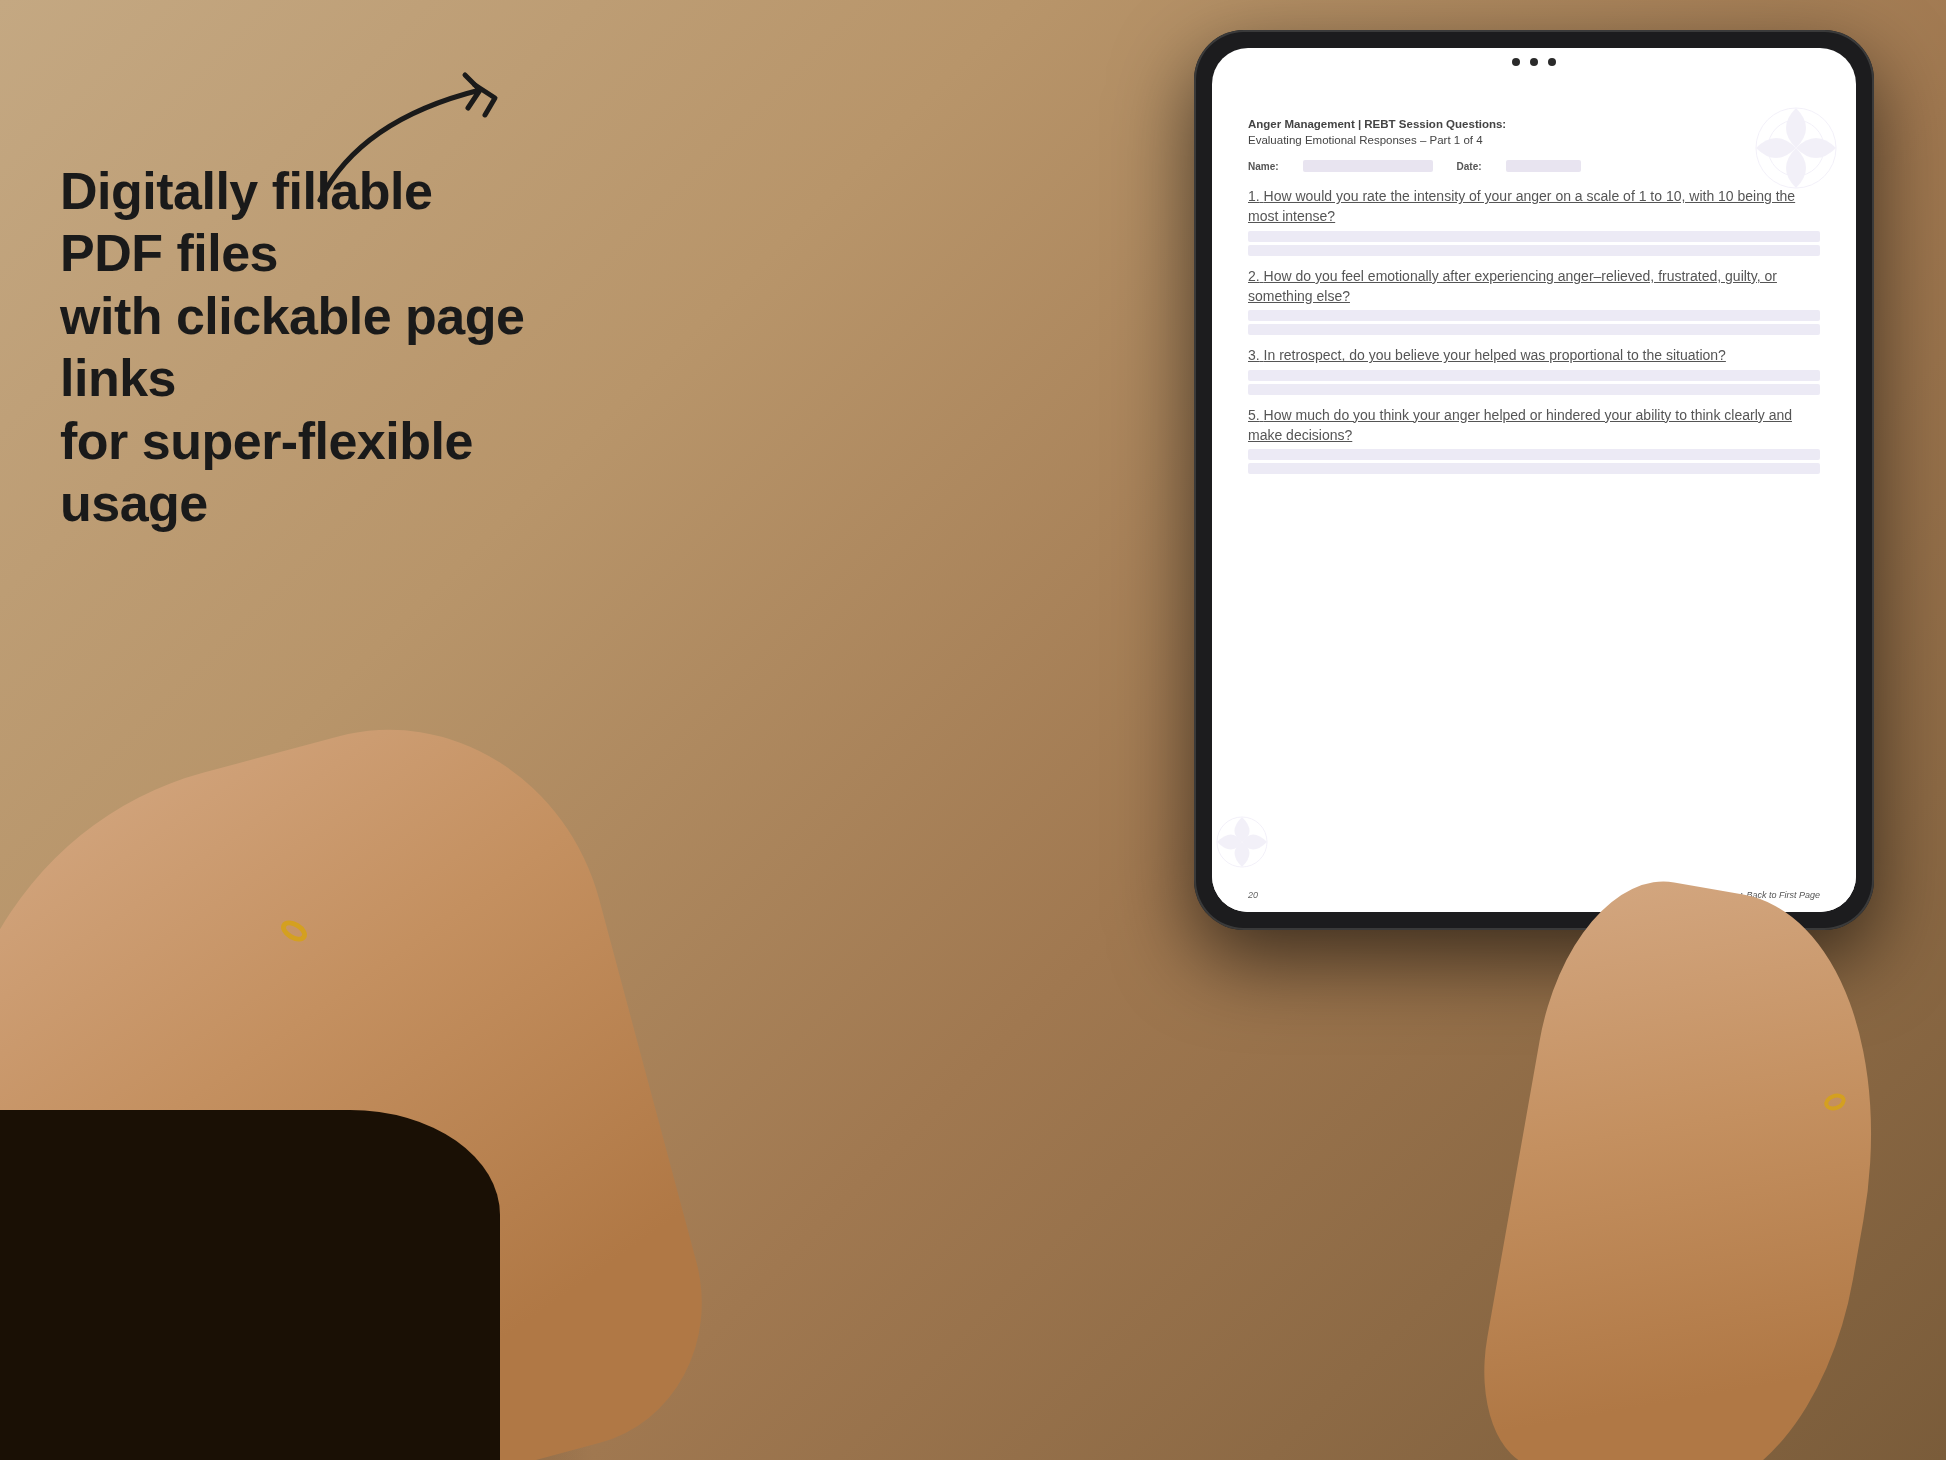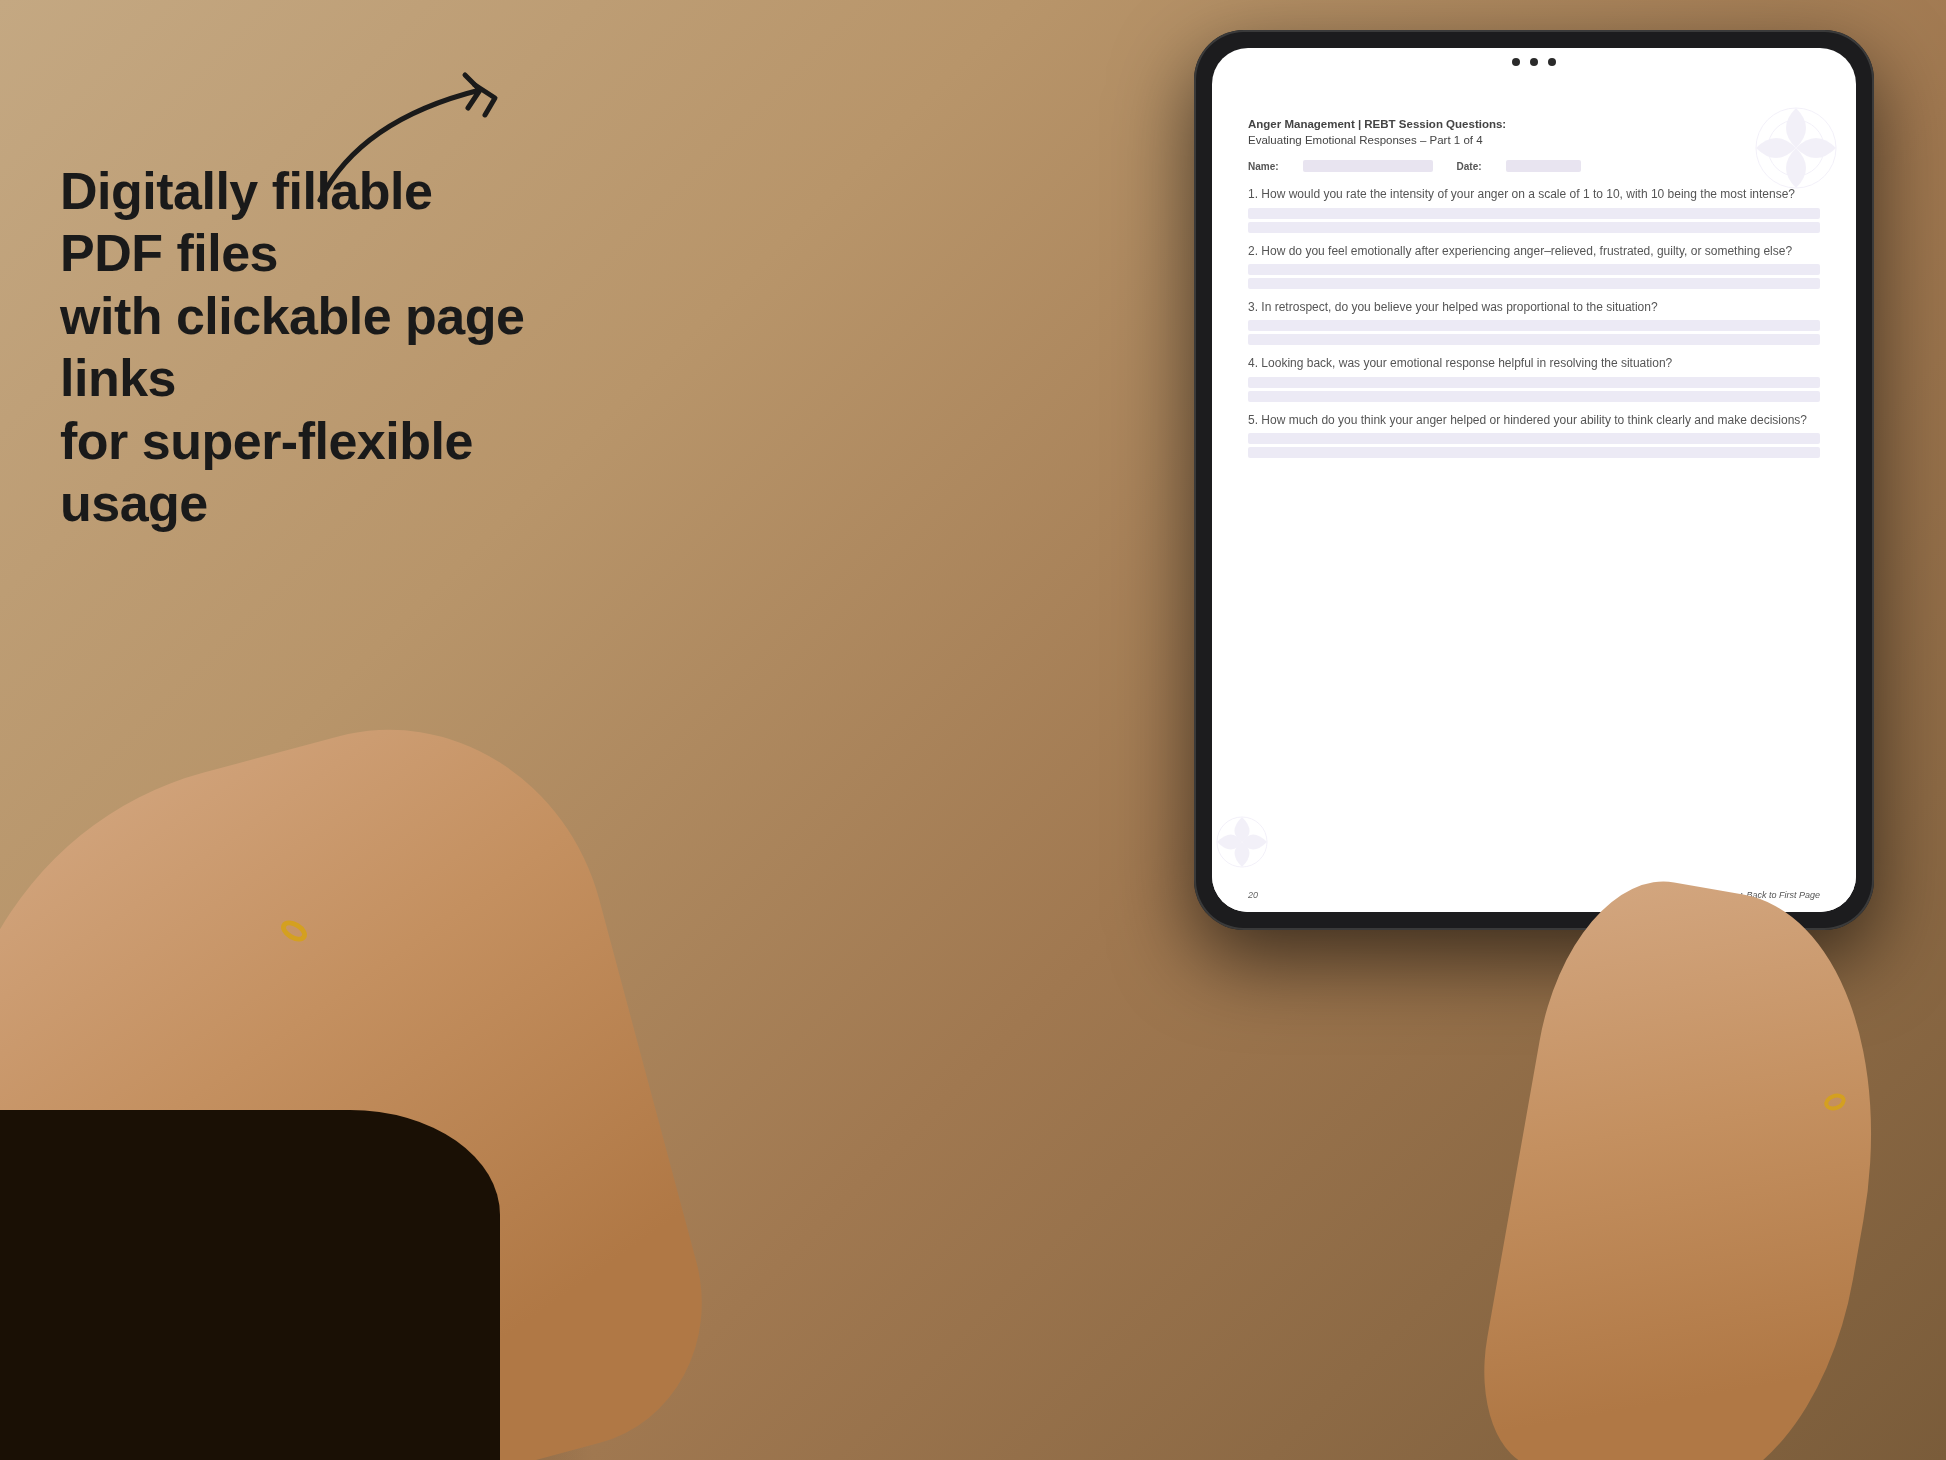--- a/index.html
+++ b/index.html
@@ -185,24 +185,25 @@
     .date-field {
       width: 75px;
     }
 
     .pdf-question {
       margin-bottom: 10px;
       font-family: 'Arial', sans-serif;
     }
 
     .pdf-question .q-text {
-      font-size: 12px;
+      font-size: 14px;
       color: #555;
       line-height: 1.45;
       margin-bottom: 4px;
+      text-decoration: underline;
     }
 
     .answer-lines {
       display: flex;
       flex-direction: column;
       gap: 3px;
     }
 
     .answer-line {
       height: 11px;
@@ -382,29 +383,20 @@
           <div class="pdf-question">
             <div class="q-text">
               <span>3.</span> <span>In retrospect, do you believe your helped was proportional to the situation?</span>
             </div>
             <div class="answer-lines">
               <div class="answer-line"></div>
               <div class="answer-line"></div>
             </div>
           </div>
 
-          <div class="pdf-question">
-            <div class="q-text">
-              <span>4.</span> <span>Looking back, was your emotional response helpful in resolving the situation?</span>
-            </div>
-            <div class="answer-lines">
-              <div class="answer-line"></div>
-              <div class="answer-line"></div>
-            </div>
-          </div>
 
           <div class="pdf-question">
             <div class="q-text">
               <span>5.</span> <span>How much do you think your anger helped or hindered your ability to think clearly and make decisions?</span>
             </div>
             <div class="answer-lines">
               <div class="answer-line"></div>
               <div class="answer-line"></div>
             </div>
           </div>

